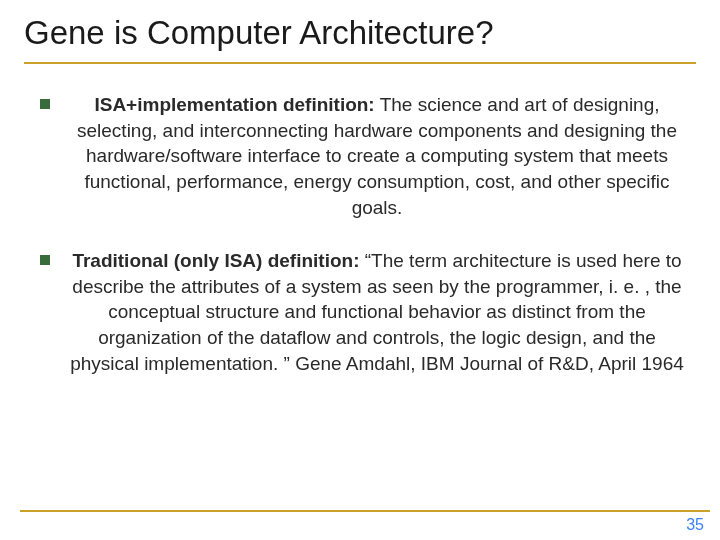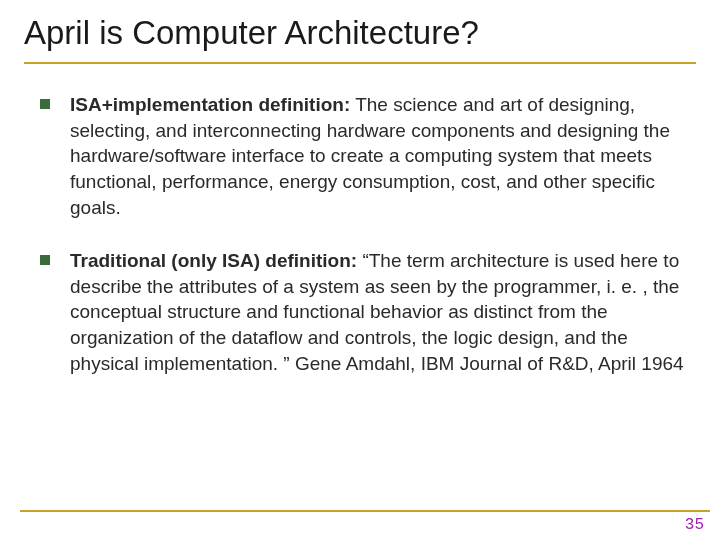--- a/index.html
+++ b/index.html
@@ -27,20 +27,21 @@
     margin-bottom: 28px;
     letter-spacing: 0px;
   }
   .content {
     padding-left: 16px;
     padding-right: 12px;
   }
   .bullet-item {
     display: flex;
     margin-bottom: 28px;
+    text-align: center;
   }
   .bullet-box {
     width: 10px;
     height: 10px;
     background: #3a6b3a;
     margin-top: 7px;
     margin-right: 20px;
     flex-shrink: 0;
   }
   .bullet-text {
@@ -56,30 +57,30 @@
     left: 20px;
     right: 10px;
     bottom: 28px;
     height: 2.5px;
     background: #c9a227;
   }
   .page-num {
     position: absolute;
     right: 16px;
     bottom: 6px;
-    font-family: Liberation Mono, monospace;
+    font-family: Liberation Sans, sans-serif;
     font-size: 16px;
-    color: #a21caf;
+    color: #3b82f6;
   }
 </style>
 </head>
 <body>
 
 <div class="slide">
-  <h1 class="title">April is Computer Architecture?</h1>
+  <h1 class="title">Gene is Computer Architecture?</h1>
 
   <div class="content">
 
     <div class="bullet-item">
       <div class="bullet-box"></div>
       <div class="bullet-text">
         <span class="bold">ISA+implementation definition:</span><span> The science and art of designing, selecting, and interconnecting hardware components and designing the hardware/software interface to create a computing system that meets functional, performance, energy consumption, cost, and other specific goals.</span>
       </div>
     </div>
 

